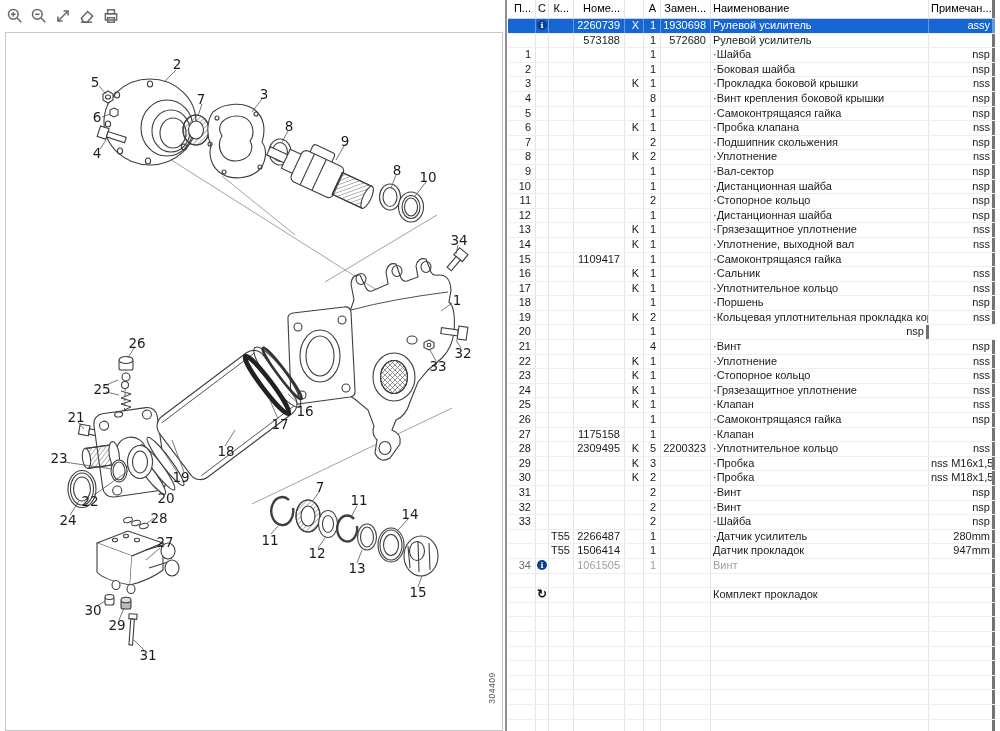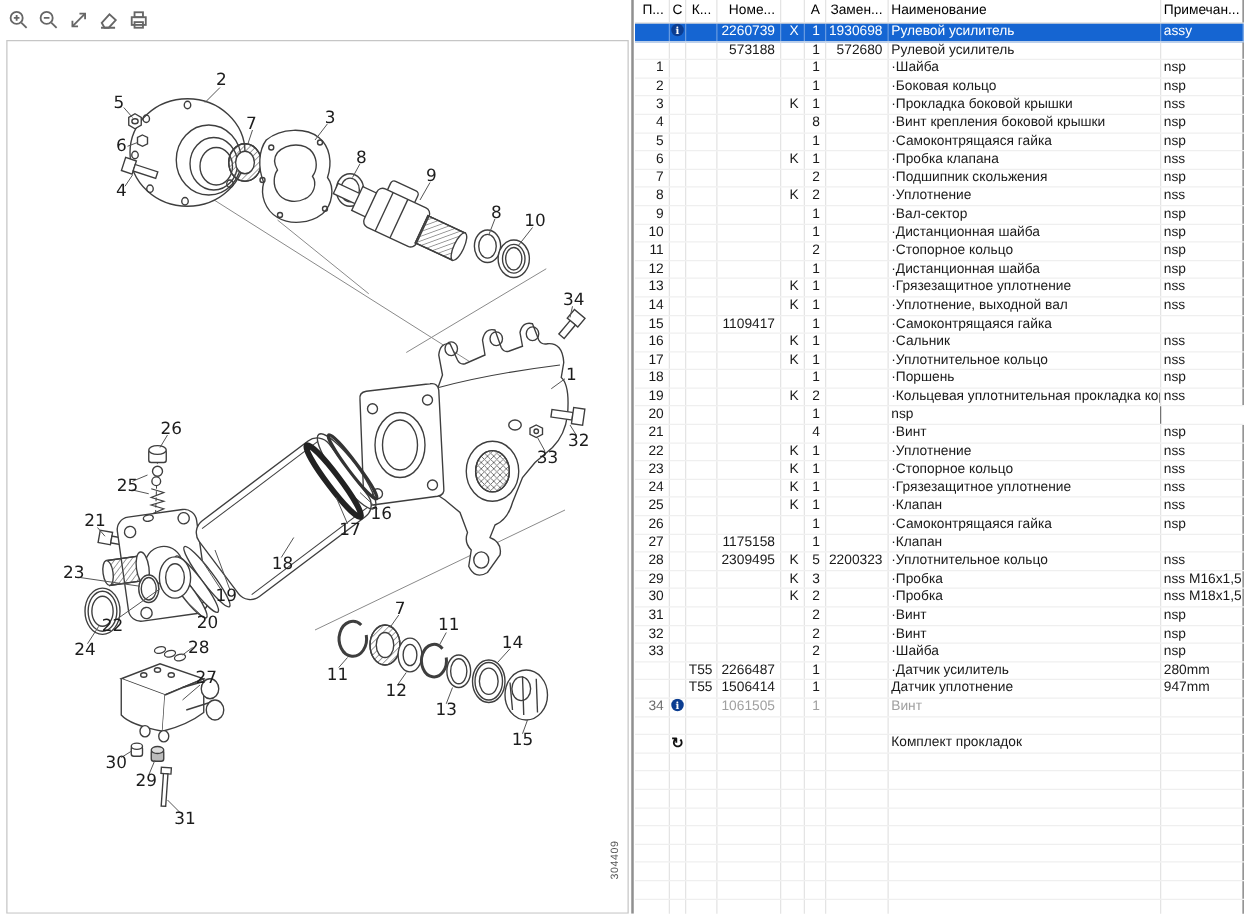--- a/index.html
+++ b/index.html
@@ -19,21 +19,21 @@
   #figure-number{position:absolute;left:476px;top:683px;font-size:8.5px;color:#555;
     transform:rotate(-90deg);transform-origin:center;letter-spacing:.5px;}
   #panel-divider{position:absolute;left:505px;top:0;width:2px;height:731px;background:#909090;cursor:col-resize;}
 
   
   #table-panel{position:absolute;left:508px;top:0;width:487px;height:731px;background:#fff;font-size:11px;color:#1a1a1a;}
   .tr{display:grid;grid-template-columns:28px 13px 25px 51px 19px 17px 50px 218px 1fr;
       height:14.6px;line-height:13.4px;box-sizing:border-box;border-bottom:1px solid #efefef;}
   .tr.head{height:19px;line-height:17px;border-bottom:1px solid #cfcfcf;color:#000;}
   .td{box-sizing:border-box;border-right:1px solid #e4e4e4;overflow:hidden;white-space:nowrap;padding:0 2px;}
-  .td:last-child{border-right:1px solid #737373;}
+  .td:last-child{border-right:3px solid #737373;text-align:right;}
   .ra{text-align:right;padding-right:4px;}
   .ctr{text-align:center;padding:0;}
   .tr.sel{background:#1565d2;color:#fff;}
   .tr.sel .td{border-right-color:rgba(255,255,255,.35);}
   .tr.dim .td{color:#a0a0a0;}
   .tr.dim .td.pos-cell{color:#6d6d6d;}
   .info-dot{display:inline-block;width:10px;height:10px;border-radius:50%;background:#0b3d91;color:#fff;
     font-size:8px;line-height:10px;text-align:center;font-weight:bold;font-family:"DejaVu Serif",serif;vertical-align:1px;}
   .kit-glyph{font-size:12px;font-weight:bold;color:#111;line-height:12px;}
 </style>
@@ -421,21 +421,21 @@
         <div class="td">nsp</div>
       </div>
       <div class="tr">
         <div class="td ra pos-cell">2</div>
         <div class="td ctr"></div>
         <div class="td ra"></div>
         <div class="td ra"></div>
         <div class="td ra"></div>
         <div class="td ra">1</div>
         <div class="td ra"></div>
-        <div class="td">·Боковая кольцо</div>
+        <div class="td">·Боковая шайба</div>
         <div class="td">nsp</div>
       </div>
       <div class="tr">
         <div class="td ra pos-cell">3</div>
         <div class="td ctr"></div>
         <div class="td ra"></div>
         <div class="td ra"></div>
         <div class="td ra">K</div>
         <div class="td ra">1</div>
         <div class="td ra"></div>
@@ -783,21 +783,21 @@
         <div class="td">280mm</div>
       </div>
       <div class="tr">
         <div class="td ra pos-cell"></div>
         <div class="td ctr"></div>
         <div class="td ra">T55</div>
         <div class="td ra">1506414</div>
         <div class="td ra"></div>
         <div class="td ra">1</div>
         <div class="td ra"></div>
-        <div class="td">Датчик уплотнение</div>
+        <div class="td">Датчик прокладок</div>
         <div class="td">947mm</div>
       </div>
       <div class="tr dim">
         <div class="td ra pos-cell">34</div>
         <div class="td ctr"><span class="info-dot">i</span></div>
         <div class="td ra"></div>
         <div class="td ra">1061505</div>
         <div class="td ra"></div>
         <div class="td ra">1</div>
         <div class="td ra"></div>

